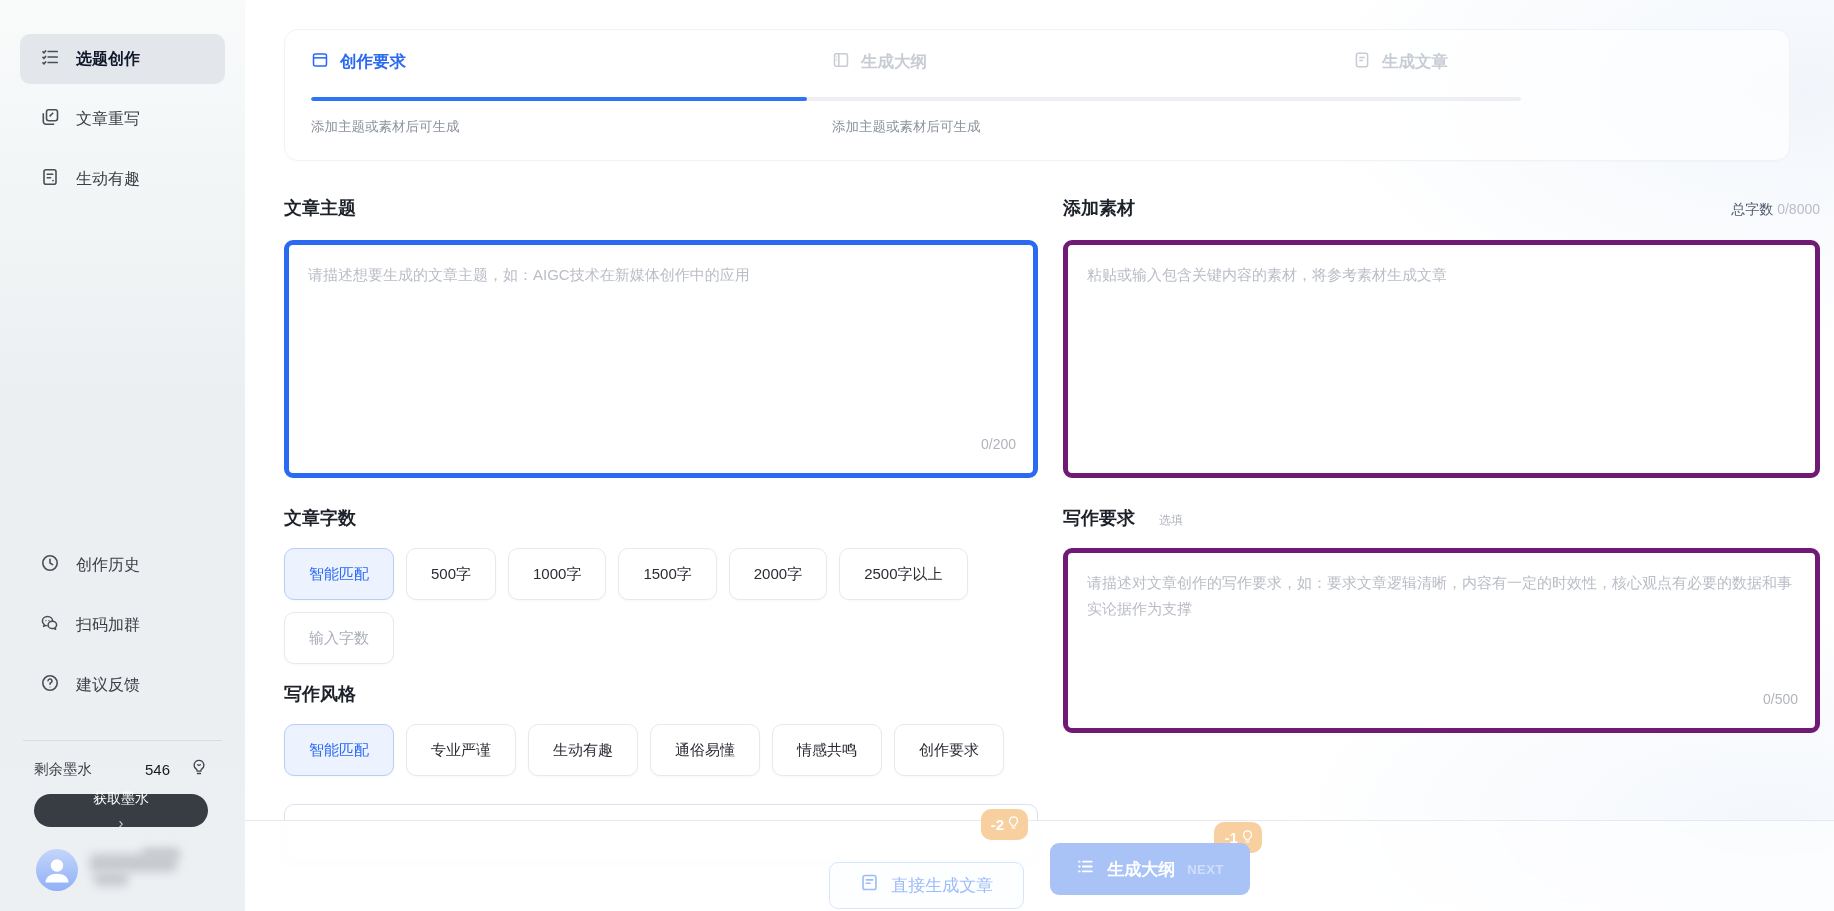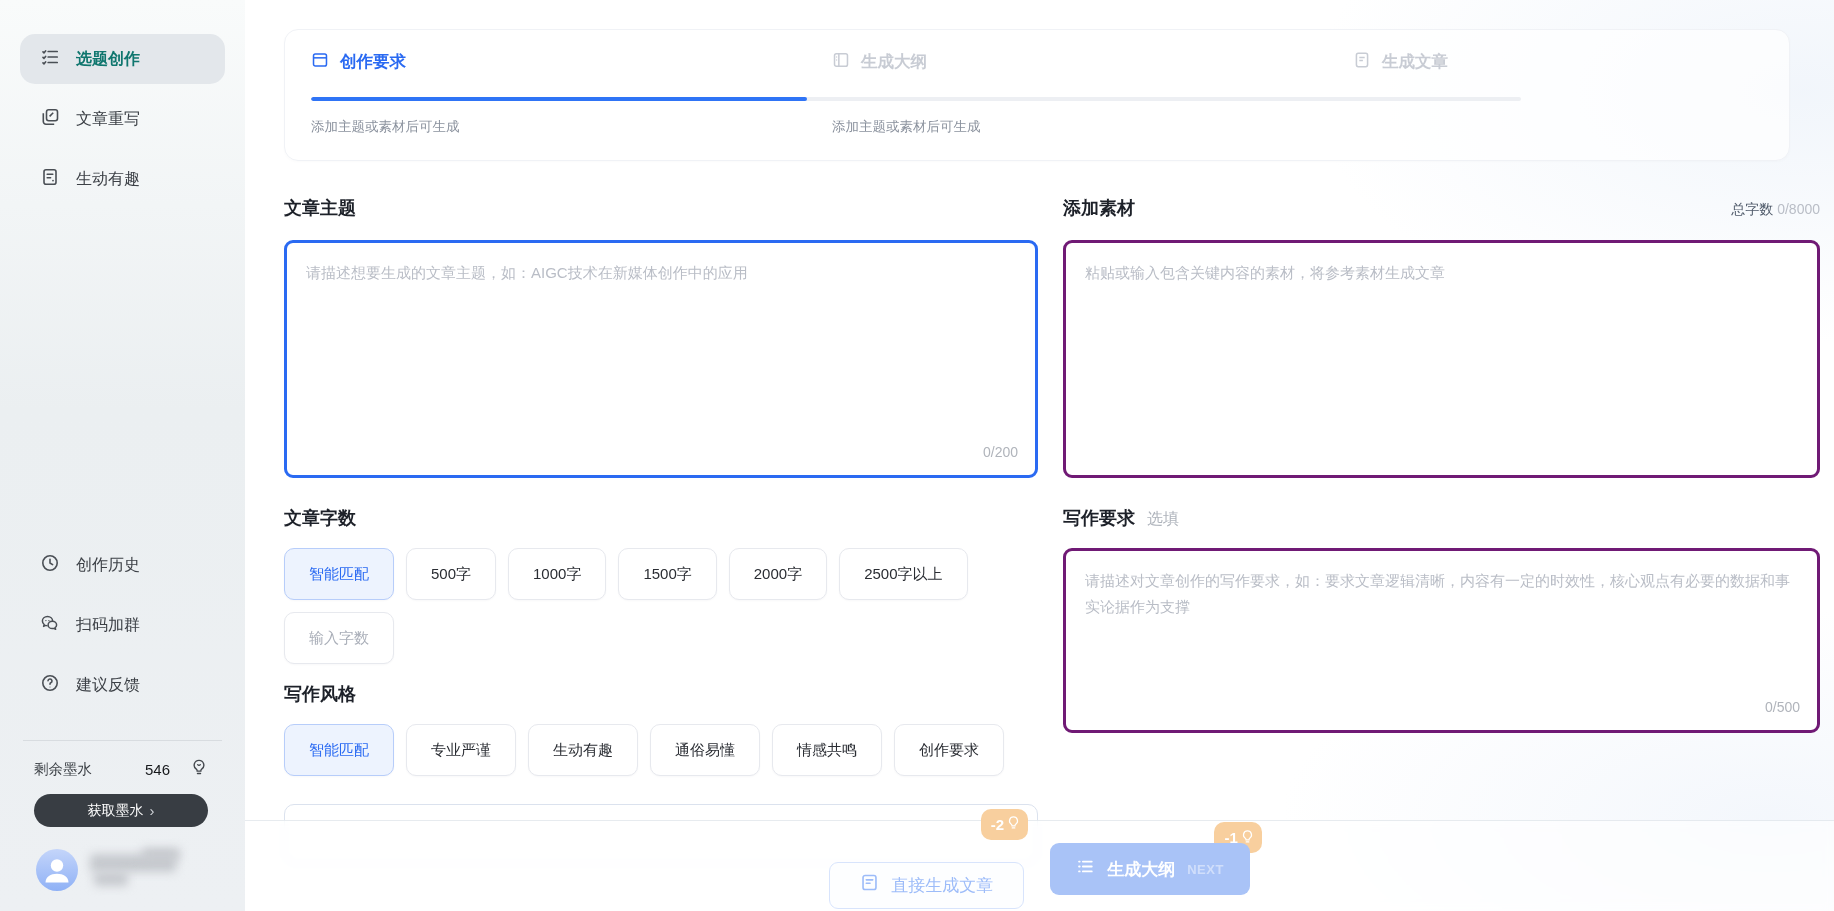--- a/index.html
+++ b/index.html
@@ -16,33 +16,33 @@
   .logo-mark { width:36px; height:36px; flex:0 0 auto; }
   .logo-title { font-size:17px; font-weight:bold; color:#17191c; letter-spacing:.5px; }
   .logo-sub { font-size:7.5px; color:#9ba1a8; letter-spacing:1.2px; margin-top:3px; }
 
   .nav { margin:34px 20px 0 20px; }
   .nav-item {
     display:flex; align-items:center; gap:16px; height:50px; padding:0 20px;
     border-radius:10px; color:#3c4046; font-size:16px; margin-bottom:10px; cursor:pointer;
   }
   .nav-item svg { width:20px; height:20px; color:#4a4f55; }
-  .nav-item.active { background:#e3e7eb; font-weight:bold; color:#0f766e;border-radius:15px; }
+  .nav-item.active { background:#e3e7eb; font-weight:bold; color:#0f172a; }
   .spacer { flex:1; }
 
   .nav2 { margin:0 20px; }
   .divider { border-top:1px solid #d8dce0; margin:20px 23px 0 23px; }
   .ink-row { display:flex; align-items:center; margin:17px 37px 0 34px; }
   .ink-label { font-size:14.5px; color:#3c4046; flex:1; }
   .ink-value { font-size:15px; color:#17191c; margin-right:20px;text-align:center; }
   .ink-row svg { width:18px; height:18px; color:#43474d; }
   .get-ink-btn {
     margin:14px 37px 0 34px; height:33px; border-radius:17px; background:#383d43;
     color:#fff; font-size:14px; display:flex; align-items:center; justify-content:center; gap:6px;
-    cursor:pointer; border:none;
+    cursor:pointer; border:none;flex-direction:column;
   }
   .get-ink-btn .chev { font-size:15px; color:#cfd3d8; }
   .profile { display:flex; align-items:center; gap:12px; margin:22px 0 20px 36px; }
   .avatar { width:42px; height:42px; border-radius:50%; background:linear-gradient(180deg,#c4d5fa,#8fb1f6); position:relative; overflow:hidden; flex:0 0 auto; }
   .blur-name { position:relative; width:92px; height:40px; }
   .blur-name i { position:absolute; background:#c6c9ce; filter:blur(5px); border-radius:4px; display:block; }
   .blur-name i.b1 { left:0; top:4px; width:86px; height:18px; }
   .blur-name i.b2 { left:4px; top:22px; width:34px; height:14px; }
   .blur-name i.b3 { left:52px; top:-2px; width:38px; height:12px; }
 
@@ -70,35 +70,35 @@
   .progress-fill { height:4px; border-radius:3px; background:#2f74f6; }
   .step-status { display:flex; margin-top:17px; }
   .step-status .step-col { font-size:13.5px; color:#8a919d; }
 
   
   .col { position:absolute; top:196px; }
   .col-left { left:39px; width:754px; }
   .col-right { left:818px; width:757px; }
   .sec-head { display:flex; align-items:baseline; height:26px; }
   .sec-title { font-size:18px; font-weight:bold; color:#1d2129; }
-  .sec-optional { font-size:16px; color:#aeb3bb; margin-left:12px; }
+  .sec-optional { font-size:12px; color:#aeb3bb; margin-left:24px; }
   .sec-right { margin-left:auto; font-size:14px; color:#4e5969; }
   .sec-right .count { color:#b9bdc6; }
 
-  .input-box { position:relative; margin-top:18px; border:3px solid #701a75; border-radius:9px; background:#fff; }
+  .input-box { position:relative; margin-top:18px; border:5px solid #701a75; border-radius:9px; background:#fff; }
   .input-box.focused { border-color:#2a6af2; }
   .input-box textarea {
     width:100%; height:100%; border:none; outline:none; resize:none; background:transparent;
     padding:17px 19px; font-size:15px; color:#1d2129; font-family:"Liberation Sans", sans-serif; line-height:1.75;
   }
   .input-box textarea::placeholder { color:#b9bdc6; }
   .box-topic { height:238px; }
   .box-material { height:238px; }
   .box-req { height:185px; margin-top:16px; }
-  .counter { position:absolute; right:17px; bottom:15px; font-size:14px; color:#b0b4bb; pointer-events:none; }
+  .counter { position:absolute; right:17px; bottom:21px; font-size:14px; color:#b0b4bb; pointer-events:none; }
 
   .chips { display:flex; flex-wrap:wrap; gap:12px; margin-top:16px; }
   .chip {
     height:52px; padding:0 24px; display:flex; align-items:center; justify-content:center;
     background:#fff; border:1px solid #e7e9ee; border-radius:10px; font-size:15px; color:#2a2d33;
     cursor:pointer; box-shadow:0 1px 2px rgba(30,40,60,.03);
   }
   .chip.selected { background:#edf3fe; border-color:#b7cdfa; color:#2a6af2; }
   .chip.ghost { color:#a9aeb8; }
   .h-words { margin-top:28px; }

